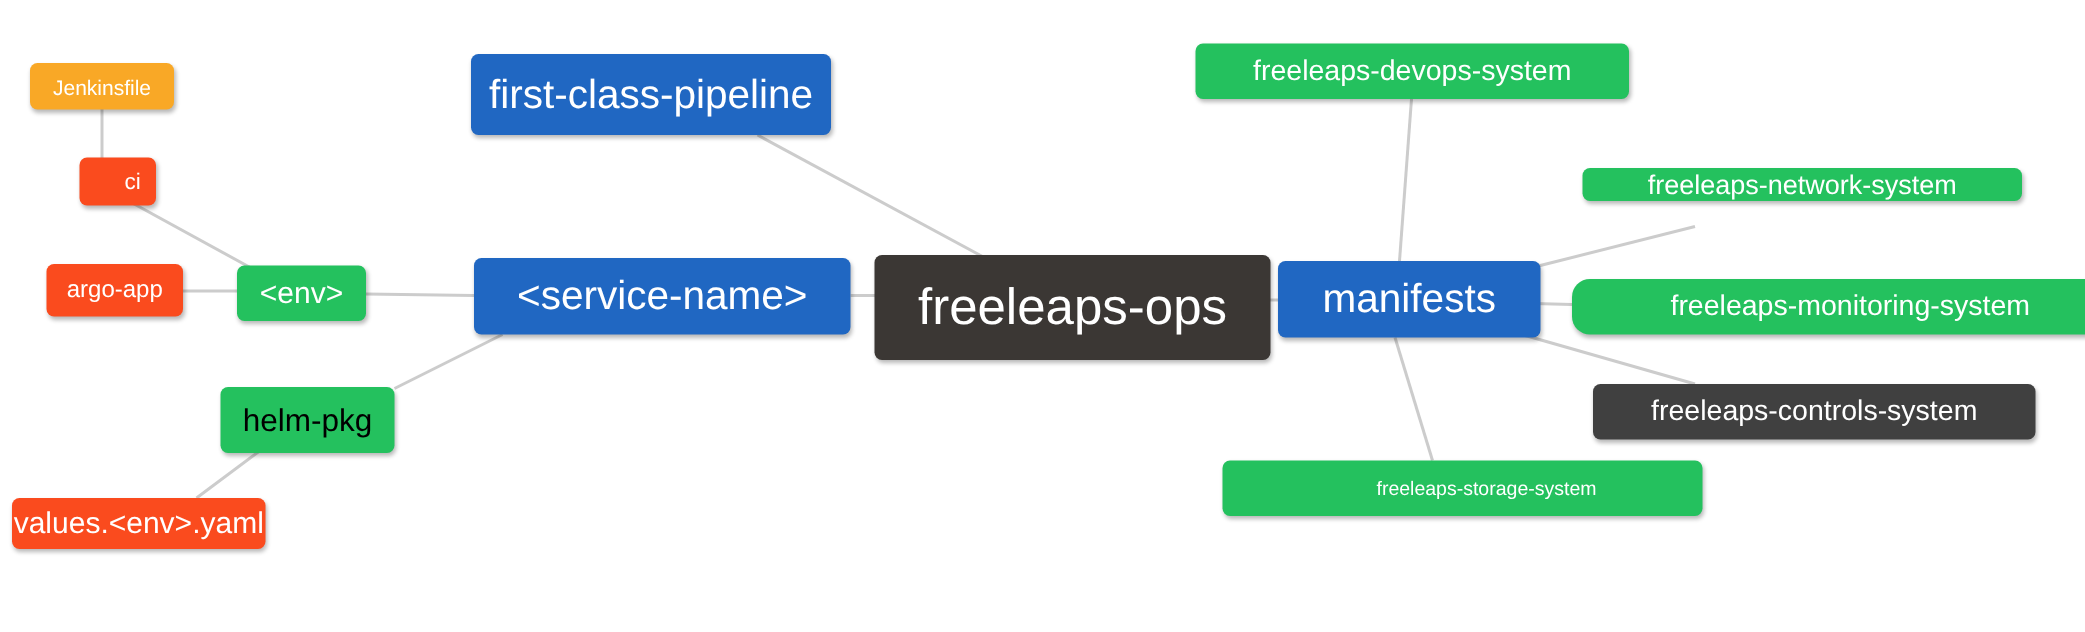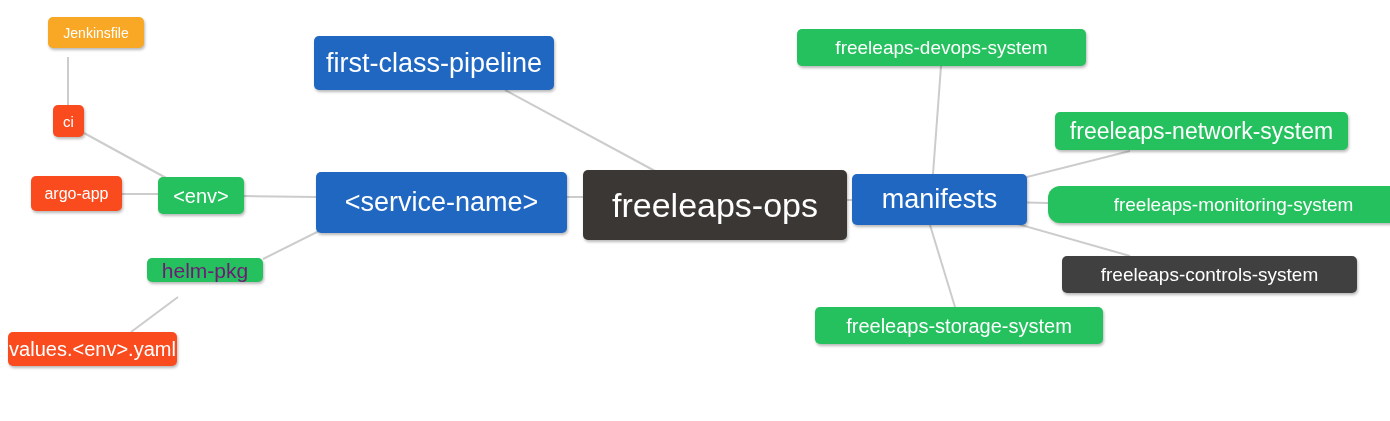--- a/index.html
+++ b/index.html
@@ -38,29 +38,29 @@
     <line x1="505" y1="90" x2="655" y2="171" stroke-width="2" stroke="#CCCCCC"></line>
     <line x1="567" y1="197" x2="584" y2="197" stroke-width="2" stroke="#CCCCCC"></line>
     <line x1="846" y1="200" x2="853" y2="200" stroke-width="2" stroke="#CCCCCC"></line>
     <line x1="933" y1="174" x2="941" y2="66" stroke-width="2" stroke="#CCCCCC"></line>
     <line x1="1011" y1="181" x2="1130" y2="151" stroke-width="2" stroke="#CCCCCC"></line>
     <line x1="1011" y1="202" x2="1048" y2="203" stroke-width="2" stroke="#CCCCCC"></line>
     <line x1="1011" y1="222" x2="1130" y2="256" stroke-width="2" stroke="#CCCCCC"></line>
     <line x1="930" y1="225" x2="955" y2="307" stroke-width="2" stroke="#CCCCCC"></line>
   </svg>
 
-  <div class="node" style="left: 20px; top: 17px; width: 96px; height: 31px; font-size: 14px; background: rgb(249, 168, 38); color: rgb(255, 255, 255); margin-left: 28px;">Jenkinsfile</div>
-  <div class="node" style="left: 53px; top: 105px; width: 31px; height: 32px; font-size: 15px; background: rgb(250, 75, 30); color: rgb(255, 255, 255);">ci</div>
+  <div class="node" style="left: 20px; top: 42px; width: 96px; height: 31px; font-size: 14px; background: rgb(249, 168, 38); color: rgb(255, 255, 255);">Jenkinsfile</div>
+  <div class="node" style="left: 53px; top: 105px; width: 31px; height: 32px; font-size: 15px; background: rgb(250, 75, 30); color: rgb(255, 255, 255); padding-left: 20px;">ci</div>
   <div class="node" style="left: 31px; top: 176px; width: 91px; height: 35px; font-size: 16px; background: rgb(250, 75, 30); color: rgb(255, 255, 255);">argo-app</div>
   <div class="node" style="left: 158px; top: 177px; width: 86px; height: 37px; font-size: 20px; background: rgb(36, 193, 94); color: rgb(255, 255, 255);">&lt;env&gt;</div>
-  <div class="node" style="left: 147px; top: 258px; width: 116px; height: 24px; font-size: 21px; background: rgb(36, 193, 94); color: #701a75;">helm-pkg</div>
+  <div class="node" style="left: 147px; top: 258px; width: 116px; height: 44px; font-size: 21px; background: rgb(36, 193, 94); color: #000000;">helm-pkg</div>
   <div class="node" style="left: 8px; top: 332px; width: 169px; height: 34px; font-size: 20px; background: rgb(250, 75, 30); color: rgb(255, 255, 255);">values.&lt;env&gt;.yaml</div>
   <div class="node" style="left: 314px; top: 36px; width: 240px; height: 54px; font-size: 27px; background: rgb(32, 103, 194); color: rgb(255, 255, 255);">first-class-pipeline</div>
-  <div class="node" style="left: 316px; top: 172px; width: 251px; height: 61px; font-size: 27px; background: rgb(32, 103, 194); color: rgb(255, 255, 255);">&lt;service-name&gt;</div>
+  <div class="node" style="left: 316px; top: 172px; width: 251px; height: 51px; font-size: 27px; background: rgb(32, 103, 194); color: rgb(255, 255, 255);">&lt;service-name&gt;</div>
   <div class="node" style="left: 583px; top: 170px; width: 264px; height: 70px; font-size: 34px; background: rgb(59, 55, 52); color: rgb(255, 255, 255);">freeleaps-ops</div>
   <div class="node" style="left: 852px; top: 174px; width: 175px; height: 51px; font-size: 27px; background: rgb(32, 103, 194); color: rgb(255, 255, 255);">manifests</div>
   <div class="node" style="left: 797px; top: 29px; width: 289px; height: 37px; font-size: 19px; background: rgb(36, 193, 94); color: rgb(255, 255, 255);">freeleaps-devops-system</div>
-  <div class="node" style="left: 1055px; top: 112px; width: 293px; height: 38px; font-size: 23px; background: rgb(36, 193, 94); color: rgb(255, 255, 255);">freeleaps-network-system</div>
+  <div class="node" style="left: 1055px; top: 112px; width: 293px; height: 22px; font-size: 18px; background: rgb(36, 193, 94); color: rgb(255, 255, 255);">freeleaps-network-system</div>
   <div class="node" style="left: 1048px; top: 186px; width: 371px; height: 37px; font-size: 19px; background: rgb(36, 193, 94); color: rgb(255, 255, 255); border-radius: 12px;">freeleaps-monitoring-system</div>
   <div class="node" style="left: 1062px; top: 256px; width: 295px; height: 37px; font-size: 19px; background: #404040; color: rgb(255, 255, 255);">freeleaps-controls-system</div>
-  <div class="node" style="left: 815px; top: 307px; width: 288px; height: 37px; font-size: 20px; background: rgb(36, 193, 94); color: rgb(255, 255, 255);">freeleaps-storage-system</div>
+  <div class="node" style="left: 815px; top: 307px; width: 288px; height: 37px; font-size: 13px; background: rgb(36, 193, 94); color: rgb(255, 255, 255); padding-left: 32px;">freeleaps-storage-system</div>
 
 </div>
 
 </body></html>

